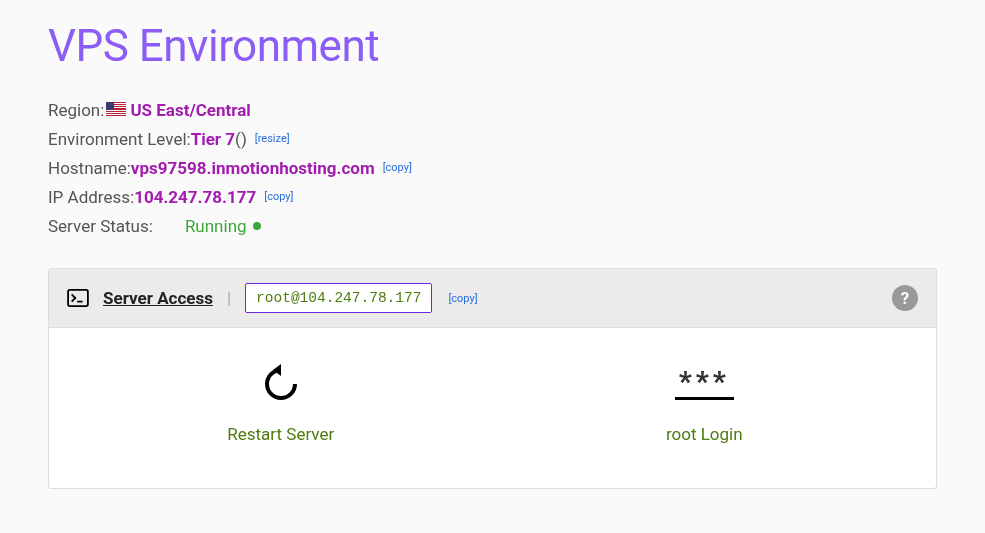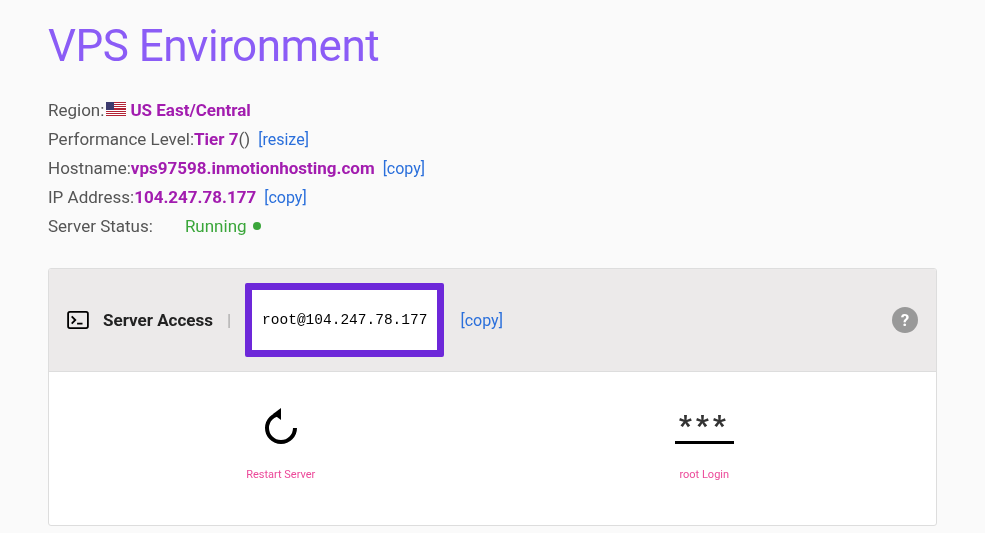--- a/index.html
+++ b/index.html
@@ -55,21 +55,21 @@
       content: "";
       position: absolute;
       top: 0; left: 0;
       width: 40%;
       height: 54%;
       background: #3c3b6e;
     }
     .link-action {
       color: #2a6fdb;
       cursor: pointer;
-      font-size: 16px;
+      font-size: 11px;
       margin-left: 8px;
     }
     .status-running {
       color: #3aa63a;
       margin-left: 28px;
     }
     .status-dot {
       display: inline-block;
       width: 8px;
       height: 8px;
@@ -96,32 +96,33 @@
     }
     .terminal-icon {
       width: 22px;
       height: 18px;
       flex-shrink: 0;
     }
     .panel-title {
       font-weight: 700;
       font-size: 17px;
       color: #222;
+      text-decoration: underline;
     }
     .divider {
       color: #aaa;
       font-size: 17px;
     }
     .ssh-box {
-      border: 7px solid #6d28d9;
+      border: 1px solid #6d28d9;
       background: #fff;
-      padding: 22px 10px;
+      padding: 6px 10px;
       font-family: "Courier New", monospace;
       font-size: 14.5px;
-      color: #000000;
+      color: #4d7c0f;
       border-radius: 2px;
     }
     .help-circle {
       position: absolute;
       right: 18px;
       top: 50%;
       transform: translateY(-50%);
       width: 26px;
       height: 26px;
       border-radius: 50%;
@@ -147,22 +148,22 @@
       cursor: pointer;
       min-width: 160px;
     }
     .action-icon {
       height: 44px;
       display: flex;
       align-items: center;
       justify-content: center;
     }
     .action-label {
-      font-size: 11px;
-      color: #ec4899;
+      font-size: 17px;
+      color: #4d7c0f;
     }
     .sftp-stars {
       font-size: 28px;
       font-weight: 900;
       letter-spacing: 4px;
       border-bottom: 3px solid #000;
       padding: 0 4px;
       line-height: 1;
       height: 32px;
     }
@@ -172,21 +173,21 @@
 
 <h1>VPS Environment</h1>
 
 <div class="details">
   <div class="detail-line">
     <span class="detail-label">Region:</span>
     <span class="flag"></span>
     <span class="detail-value">US East/Central</span>
   </div>
   <div class="detail-line">
-    <span class="detail-label">Performance Level:</span>
+    <span class="detail-label">Environment Level:</span>
     <span class="detail-value">Tier 7</span>
     <span>()</span>
     <span class="link-action">[resize]</span>
   </div>
   <div class="detail-line">
     <span class="detail-label">Hostname:</span>
     <span class="detail-value">vps97598.inmotionhosting.com</span>
     <span class="link-action">[copy]</span>
   </div>
   <div class="detail-line">

